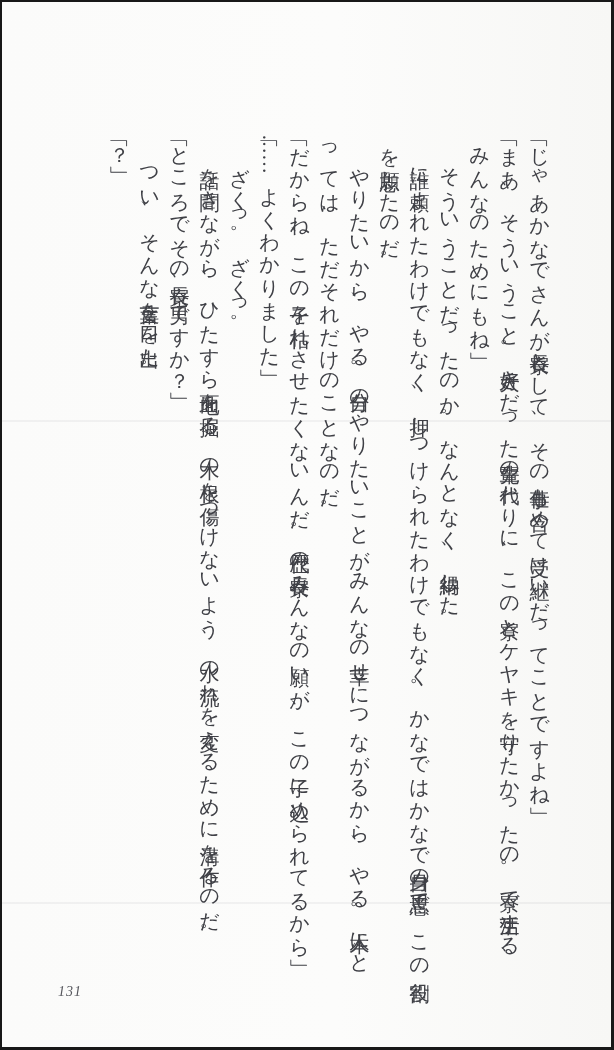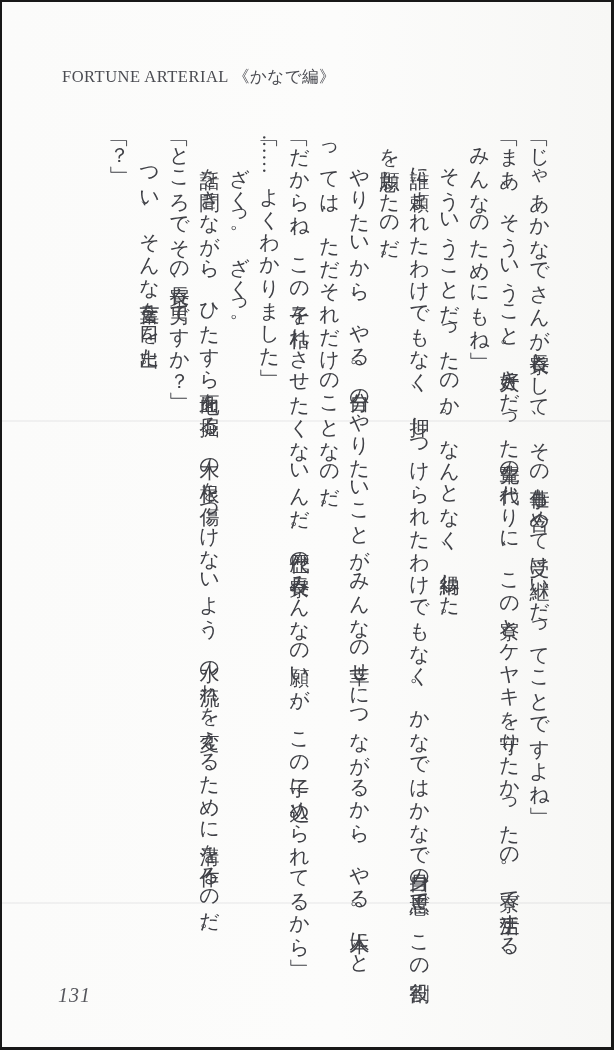--- a/index.html
+++ b/index.html
@@ -47,21 +47,21 @@
     margin: 0;
     padding: 0;
   }
   .text-body p.indent {
     text-indent: 1em;
   }
   .page-number {
     position: absolute;
     left: 56px;
     top: 982px;
-    font-size: 20px;
+    font-size: 14px;
     font-style: italic;
     color: #55565c;
     letter-spacing: 1px;
   }
   
   .scan-line {
     position: absolute;
     left: 0;
     width: 100%;
     height: 2px;
@@ -69,21 +69,20 @@
     pointer-events: none;
   }
   .scan-line.a { top: 418px; }
   .scan-line.b { top: 900px; }
 </style>
 </head>
 <body>
 
 <div class="page">
 
-  <div class="running-header">FORTUNE ARTERIAL 《かなで編》</div>
 
   <div class="scan-line a"></div>
   <div class="scan-line b"></div>
 
   <div class="text-body">
     <p>「じゃあかなでさんが寮長として、その仕事も含めて受け継いだってことですよね」</p>
     <p>「まあ、そういうこと。大好きだった先輩の代わりに、この寮とケヤキを守りたかったの。寮で生活する、みんなのためにもね」</p>
     <p class="indent">そういうことだったのか。なんとなく、納得した。</p>
     <p class="indent">誰に頼まれたわけでもなく、押しつけられたわけでもなく。かなではかなで自身の意思で、この役割を志願したのだ。</p>
     <p class="indent">やりたいから、やる。自分のやりたいことがみんなの幸せにつながるから、やる。本人にとっては、ただそれだけのことなのだ。</p>

